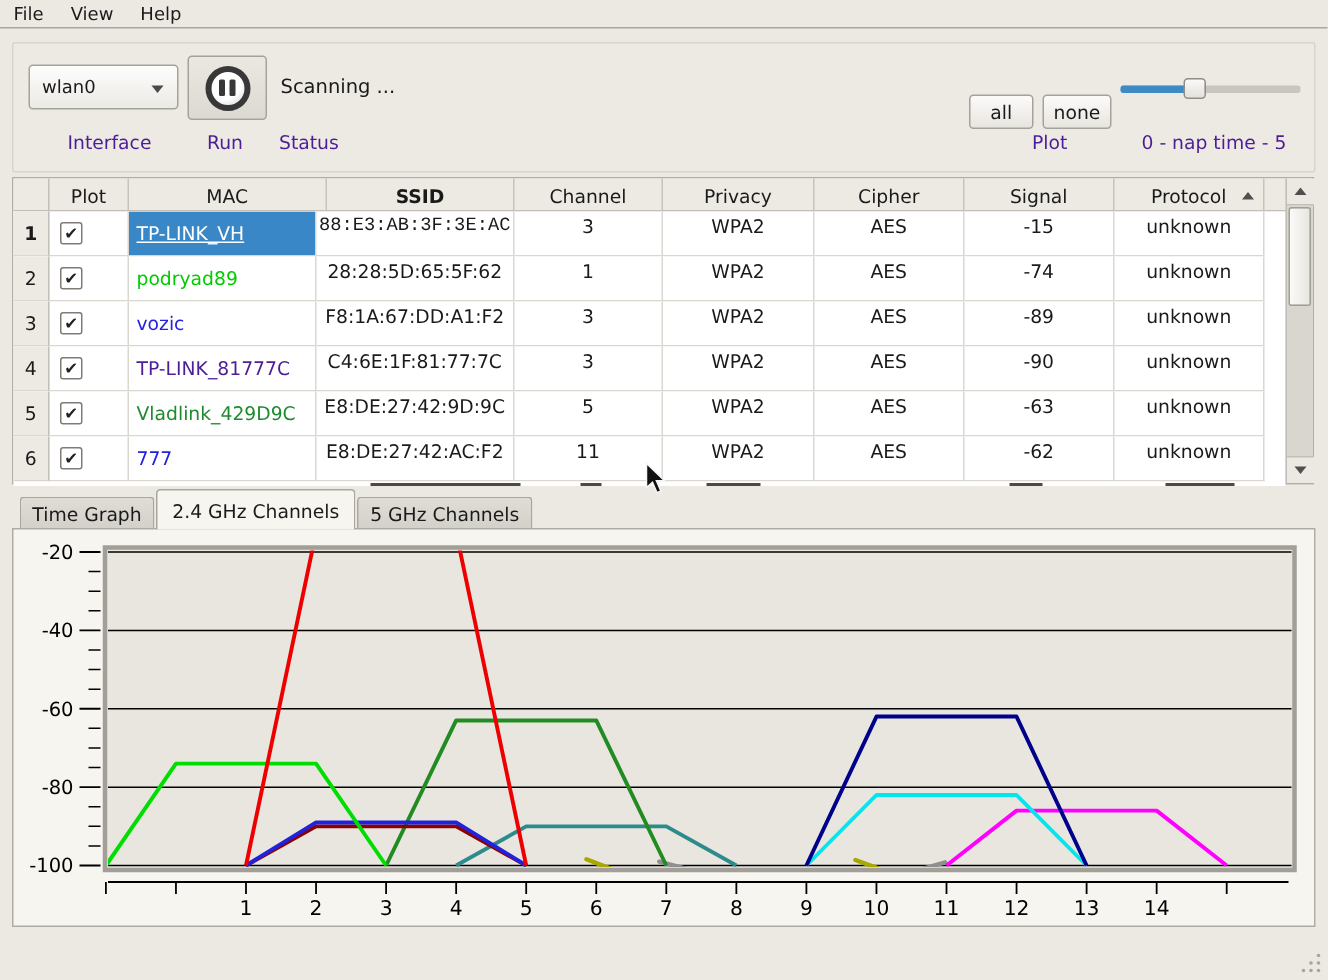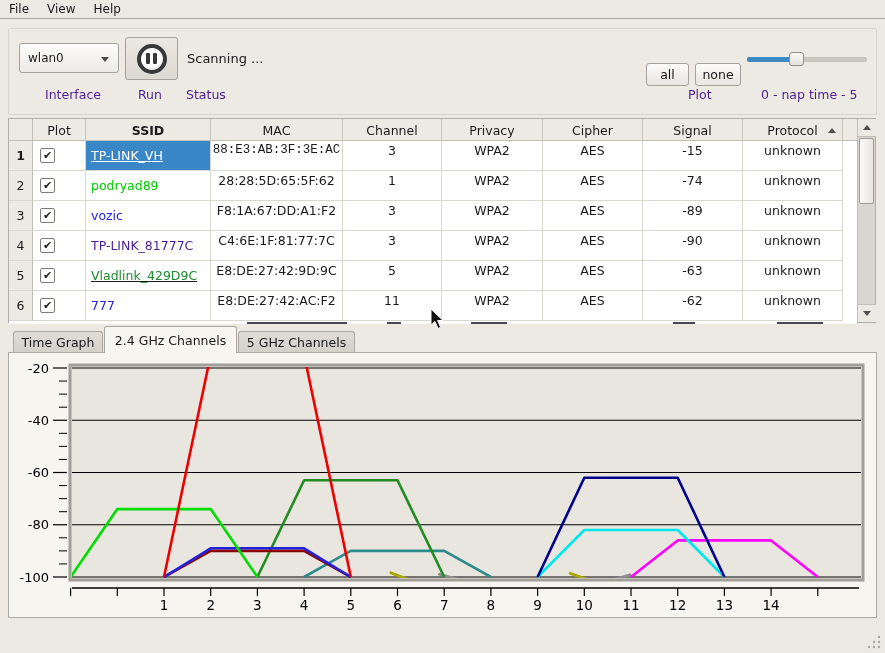--- a/index.html
+++ b/index.html
@@ -118,22 +118,22 @@
   </div>
 
   <div class="tb-label" style="left:679px; top:58px;">Plot</div>
   <div class="tb-label" style="left:752px; top:58px;">0 - nap time - 5</div>
 </div>
 
 <div class="table-wrap">
   <div class="thead" id="thead">
       <div class="th" style="width:24px;border-right:1px solid #c2bfb9;"></div>
       <div class="th" style="width:53px;">Plot</div>
+      <div class="th" style="width:132px;">MAC</div>
       <div class="th" style="width:125px;font-weight:bold;">SSID</div>
-      <div class="th" style="width:132px;">MAC</div>
       <div class="th" style="width:99px;">Channel</div>
       <div class="th" style="width:101px;">Privacy</div>
       <div class="th" style="width:100px;">Cipher</div>
       <div class="th" style="width:100px;">Signal</div>
       <div class="th" style="width:100px;">Protocol<span class="sort-arrow"></span></div>
       <div class="th last" style="width:16px;"></div>
     </div>
   <div id="tbody">
     <div class="trow" style="top:22px;">
       <div class="td num" style="width:24px;font-weight:bold;">1</div>
@@ -193,21 +193,21 @@
       <div class="td val" style="width:101px;">WPA2</div>
       <div class="td val" style="width:100px;">AES</div>
       <div class="td val" style="width:100px;">-90</div>
       <div class="td val" style="width:100px;">unknown</div>
     </div>
     <div class="trow" style="top:142px;">
       <div class="td num" style="width:24px;">5</div>
       <div class="td plotcell" style="width:53px;">
         <div class="checkbox">✔</div>
       </div>
-      <div class="td ssid" style="width:125px;text-decoration:underline;">
+      <div class="td ssid" style="width:125px;">
           <span style="color:#1e8b2e;">Vladlink_429D9C</span>
         </div>
       <div class="td val" style="width:132px;">E8:DE:27:42:9D:9C</div>
       <div class="td val" style="width:99px;">5</div>
       <div class="td val" style="width:101px;">WPA2</div>
       <div class="td val" style="width:100px;">AES</div>
       <div class="td val" style="width:100px;">-63</div>
       <div class="td val" style="width:100px;">unknown</div>
     </div>
     <div class="trow" style="top:172px;">

